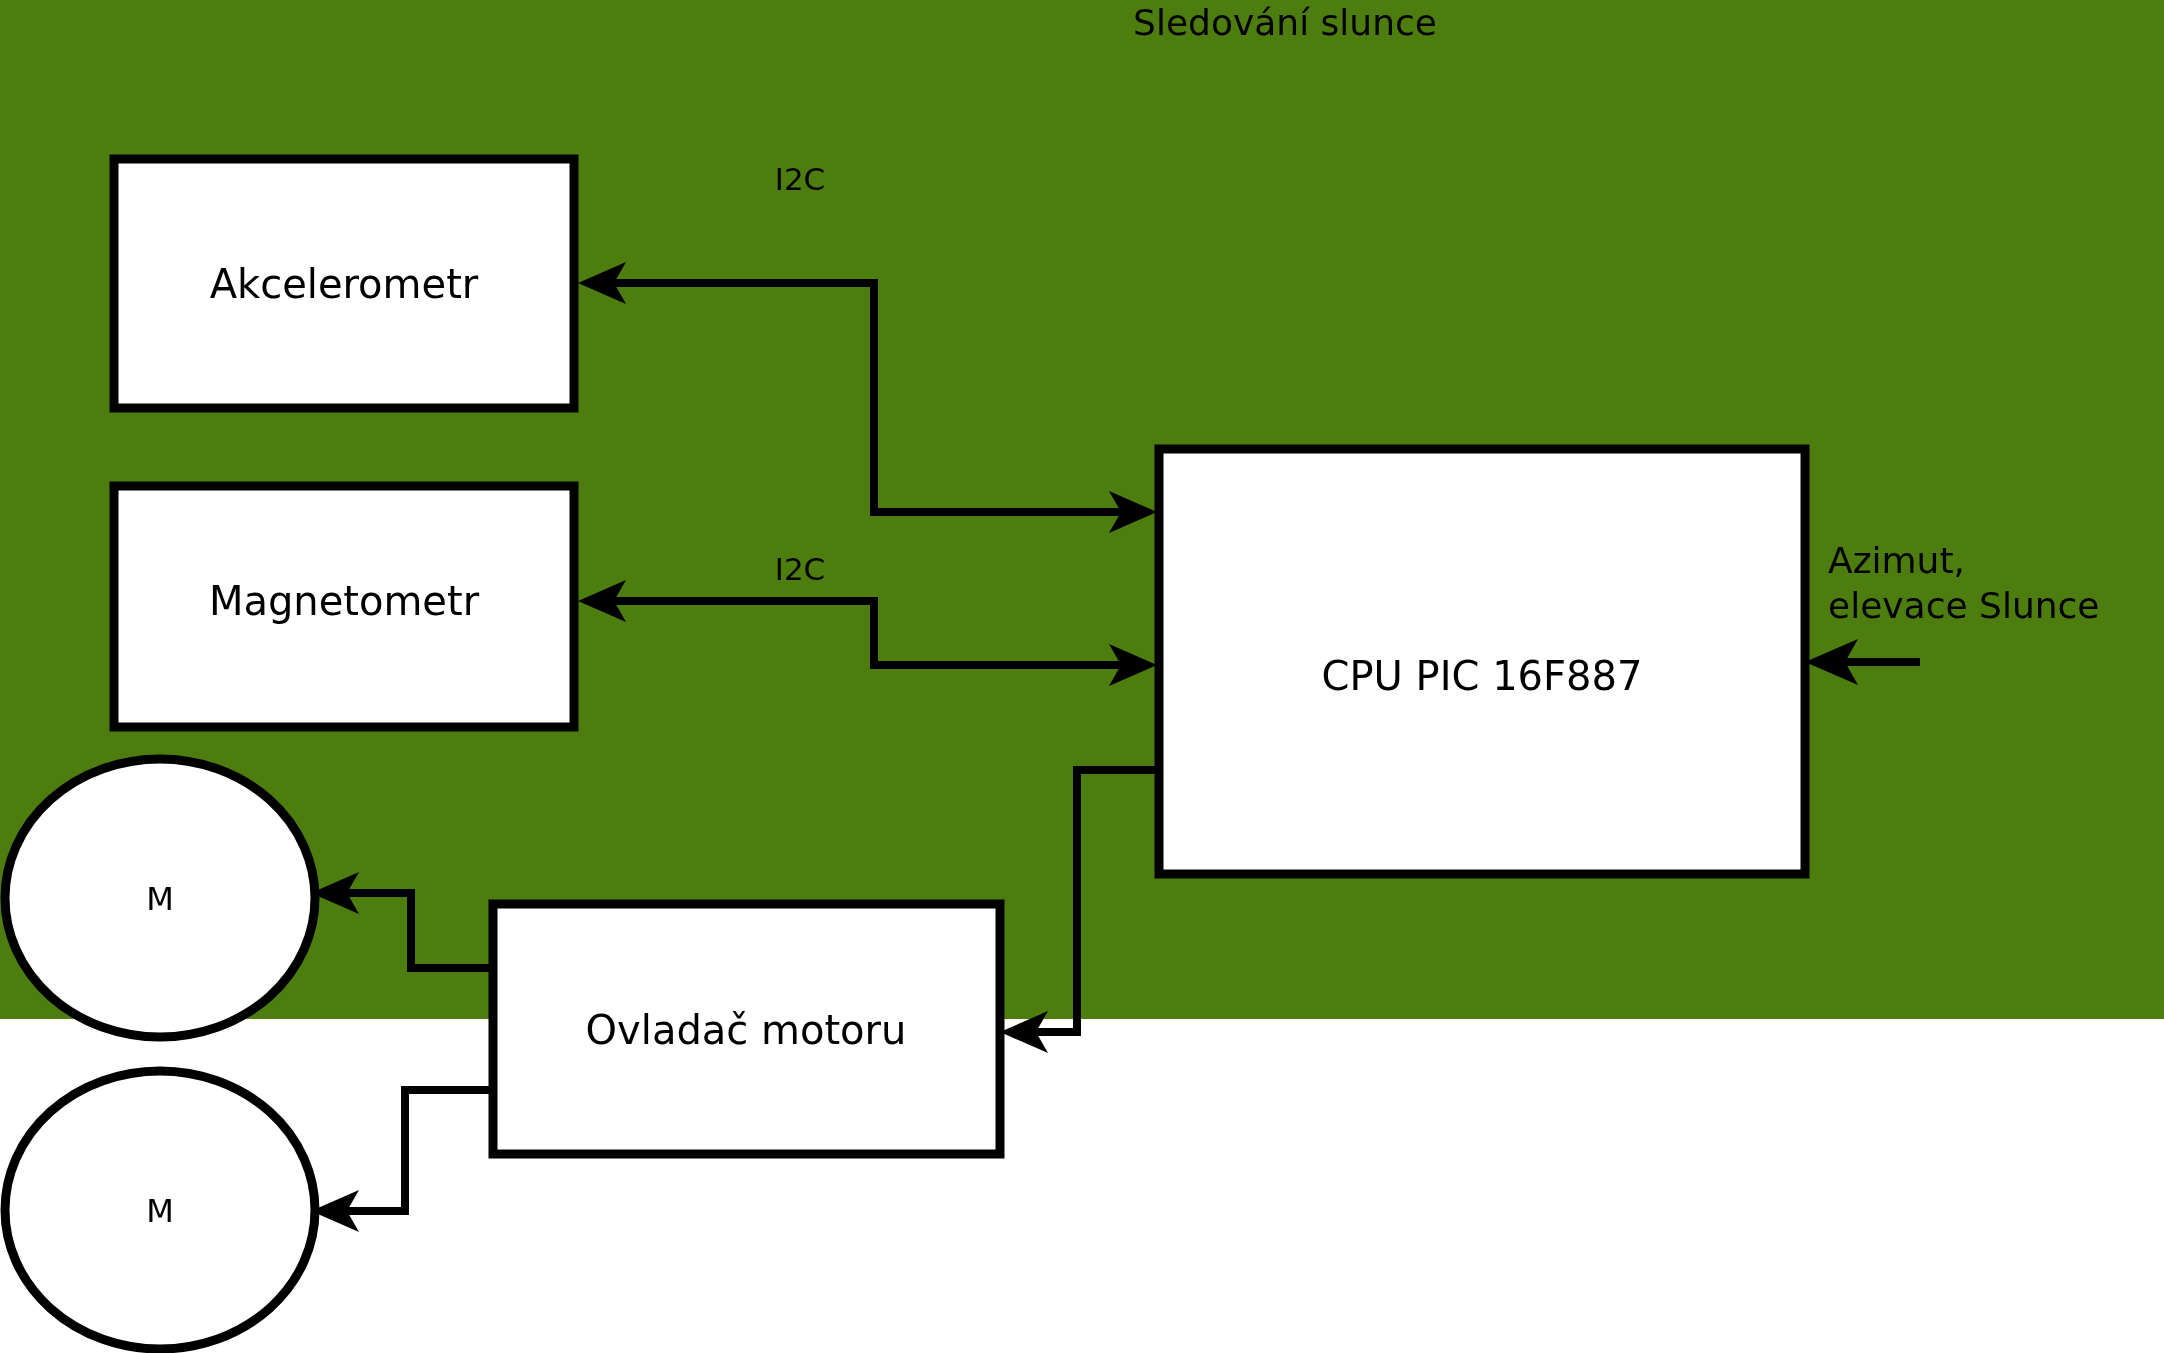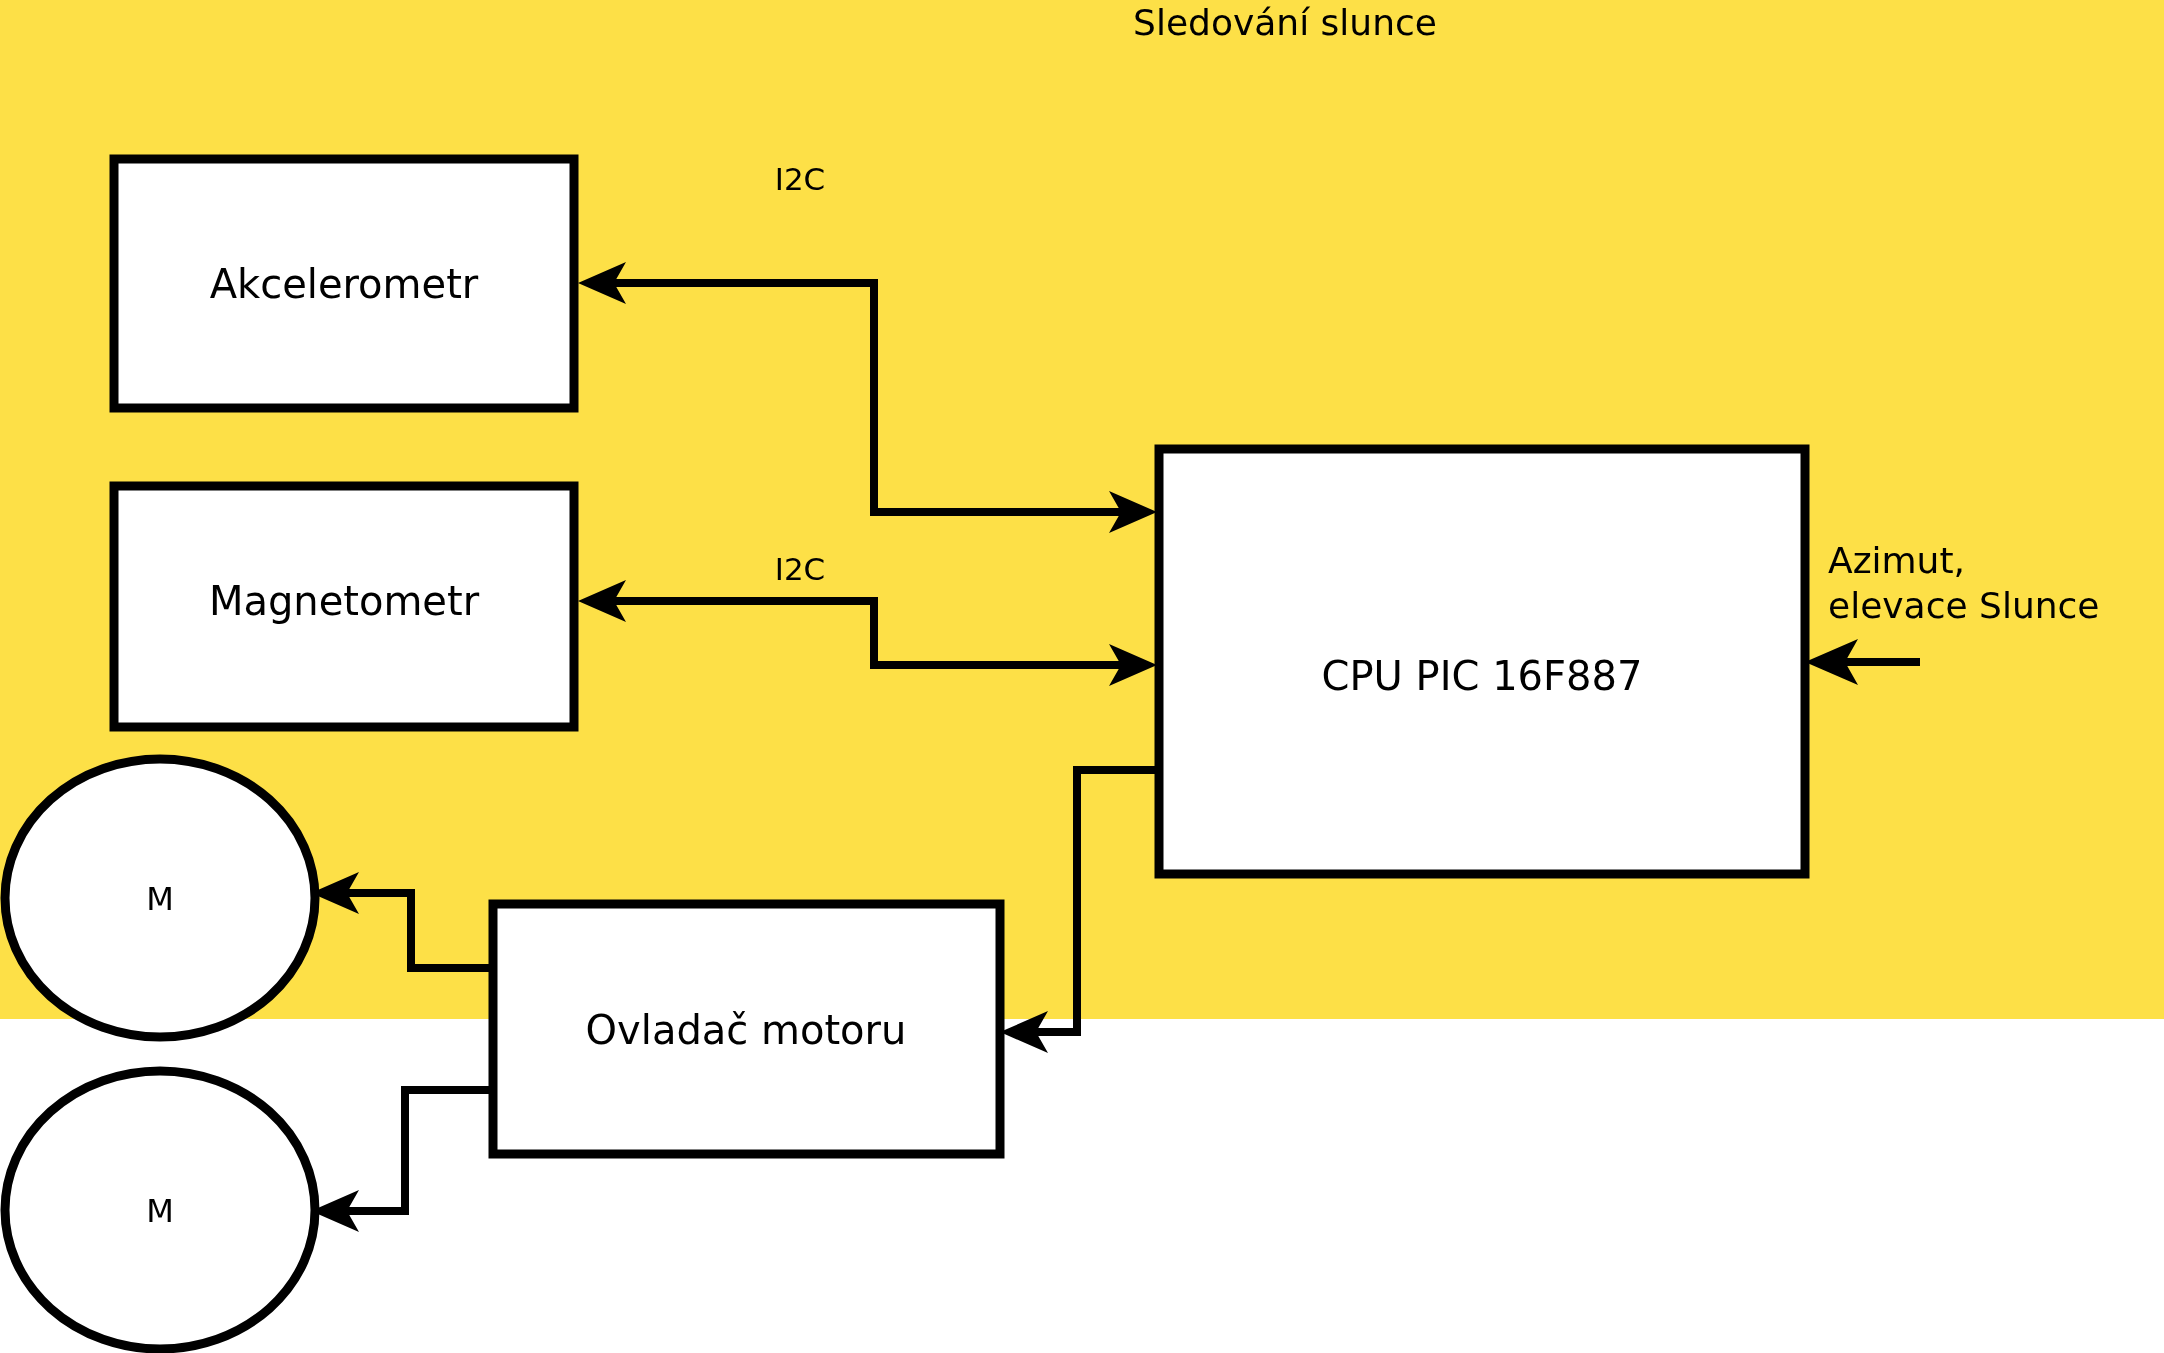--- a/index.html
+++ b/index.html
@@ -10,21 +10,21 @@
   body {
     width: 2164px;
     height: 1353px;
     font-family: "DejaVu Sans", sans-serif;
     overflow: hidden;
   }
   #canvas {
     position: relative;
     width: 2164px;
     height: 1019px;
-    background: #fde047;
+    background: #4d7c0f;
   }
   #diagram-svg {
     position: absolute;
     top: 0;
     left: 0;
     width: 2164px;
     height: 1353px;
   }
   .node-label {
     font-family: "DejaVu Sans", sans-serif;

